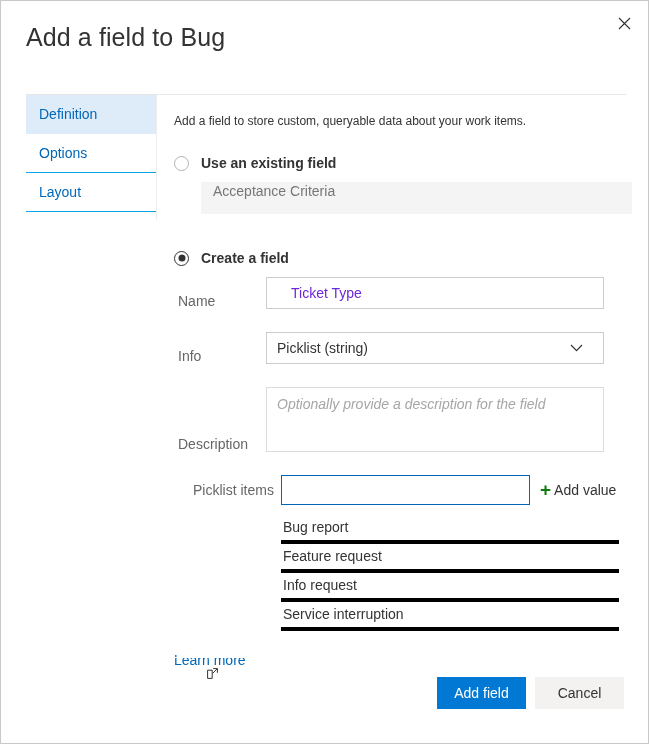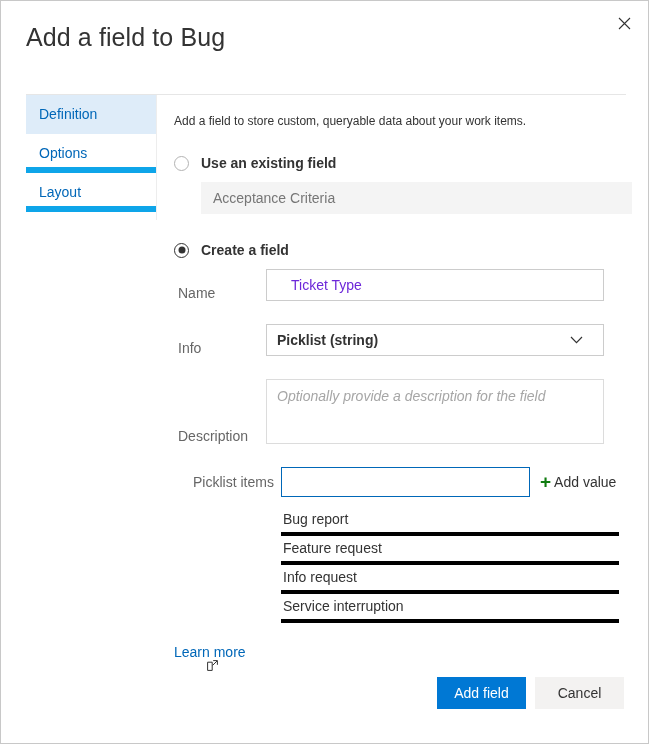--- a/index.html
+++ b/index.html
@@ -66,21 +66,21 @@
   }
   .tab-item {
     position: relative;
     height: 39px;
     line-height: 39px;
     padding-left: 13px;
     font-size: 14px;
     color: #0067b8;
     cursor: pointer;
     box-sizing: border-box;
-    border-bottom: 6px solid #0ea5e9;
+    border-bottom: 1px solid #0ea5e9;
     background: transparent;
   }
   .tab-item.selected {
     background: #deecf9;
     border-bottom: 1px solid #deecf9;
   }
   .tab-divider {
     position: absolute;
     left: 155px;
     top: 94px;
@@ -144,25 +144,24 @@
 
   
   .disabled-field {
     margin-left: 27px;
     width: 431px;
     height: 32px;
     box-sizing: border-box;
     background: #f4f4f4;
     border: 1px solid #f4f4f4;
     display: flex;
-    align-items: center;
     padding-left: 11px;
     font-size: 14px;
     color: #767676;
-    margin-bottom: 28px;
+    margin-bottom: 36px;
   }
 
   
   .form-row {
     display: flex;
     align-items: flex-end;
     margin-left: 4px;
     margin-bottom: 23px;
   }
   .form-label {
@@ -182,21 +181,20 @@
     font-size: 14px;
     font-family: "Liberation Sans", sans-serif;
     color: #6d28d9;
     padding: 0 24px;
     outline: none;
   }
   .select-wrap {
     position: relative;
     width: 328px;
     height: 32px;
-    font-weight: bold;
   }
   .select-box {
     width: 338px;
     height: 32px;
     box-sizing: border-box;
     border: 1px solid #cccccc;
     background: #ffffff;
     font-size: 14px;
     color: #333333;
     display: flex;

